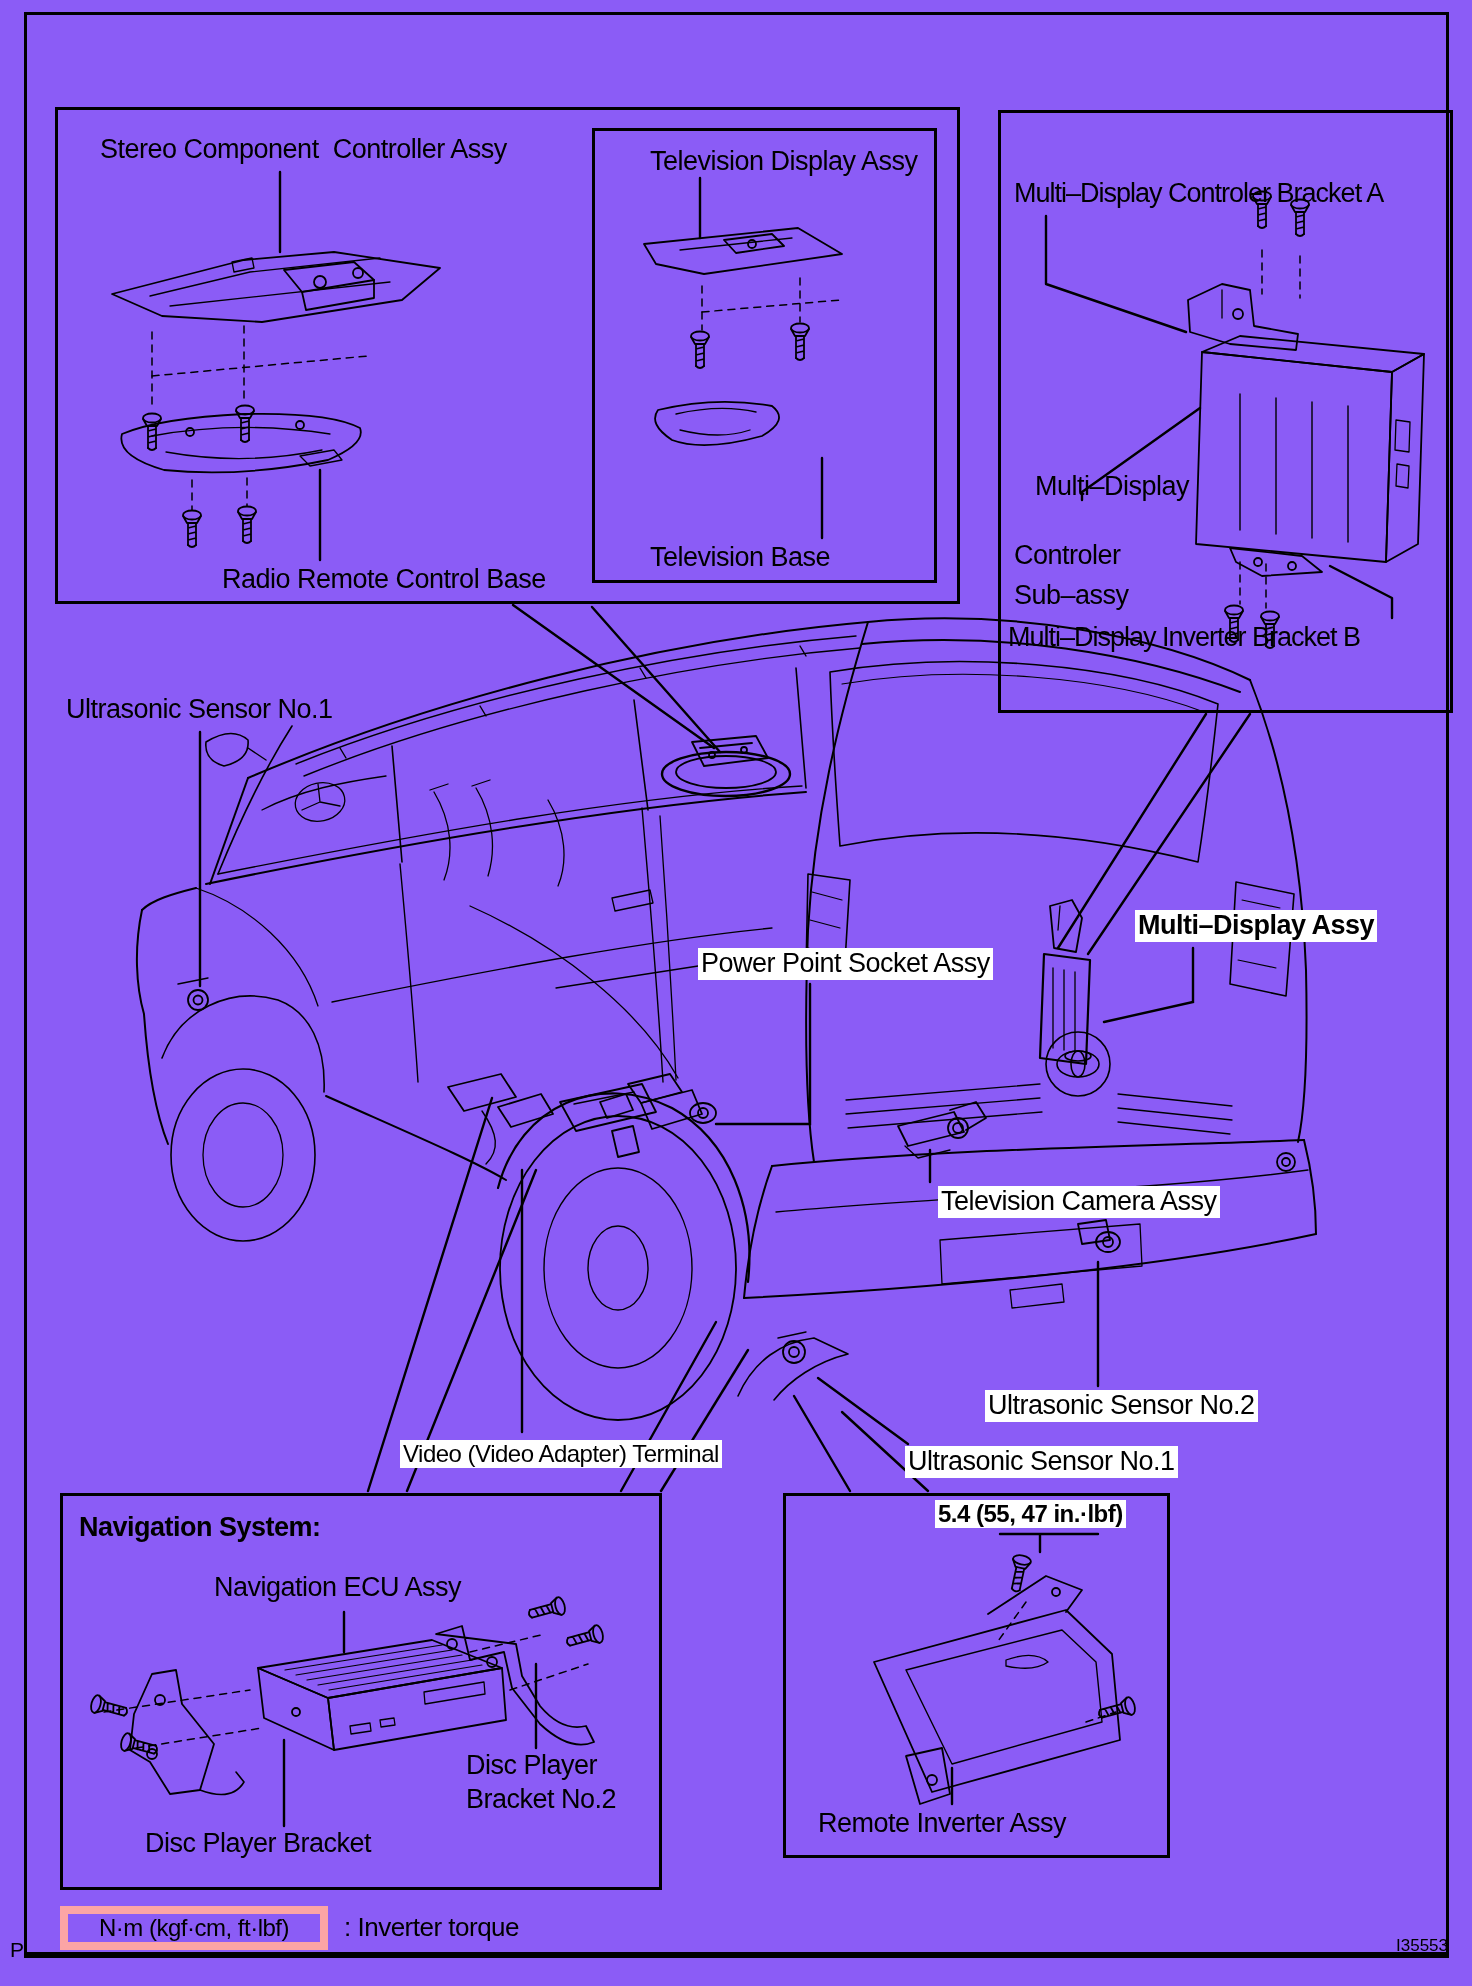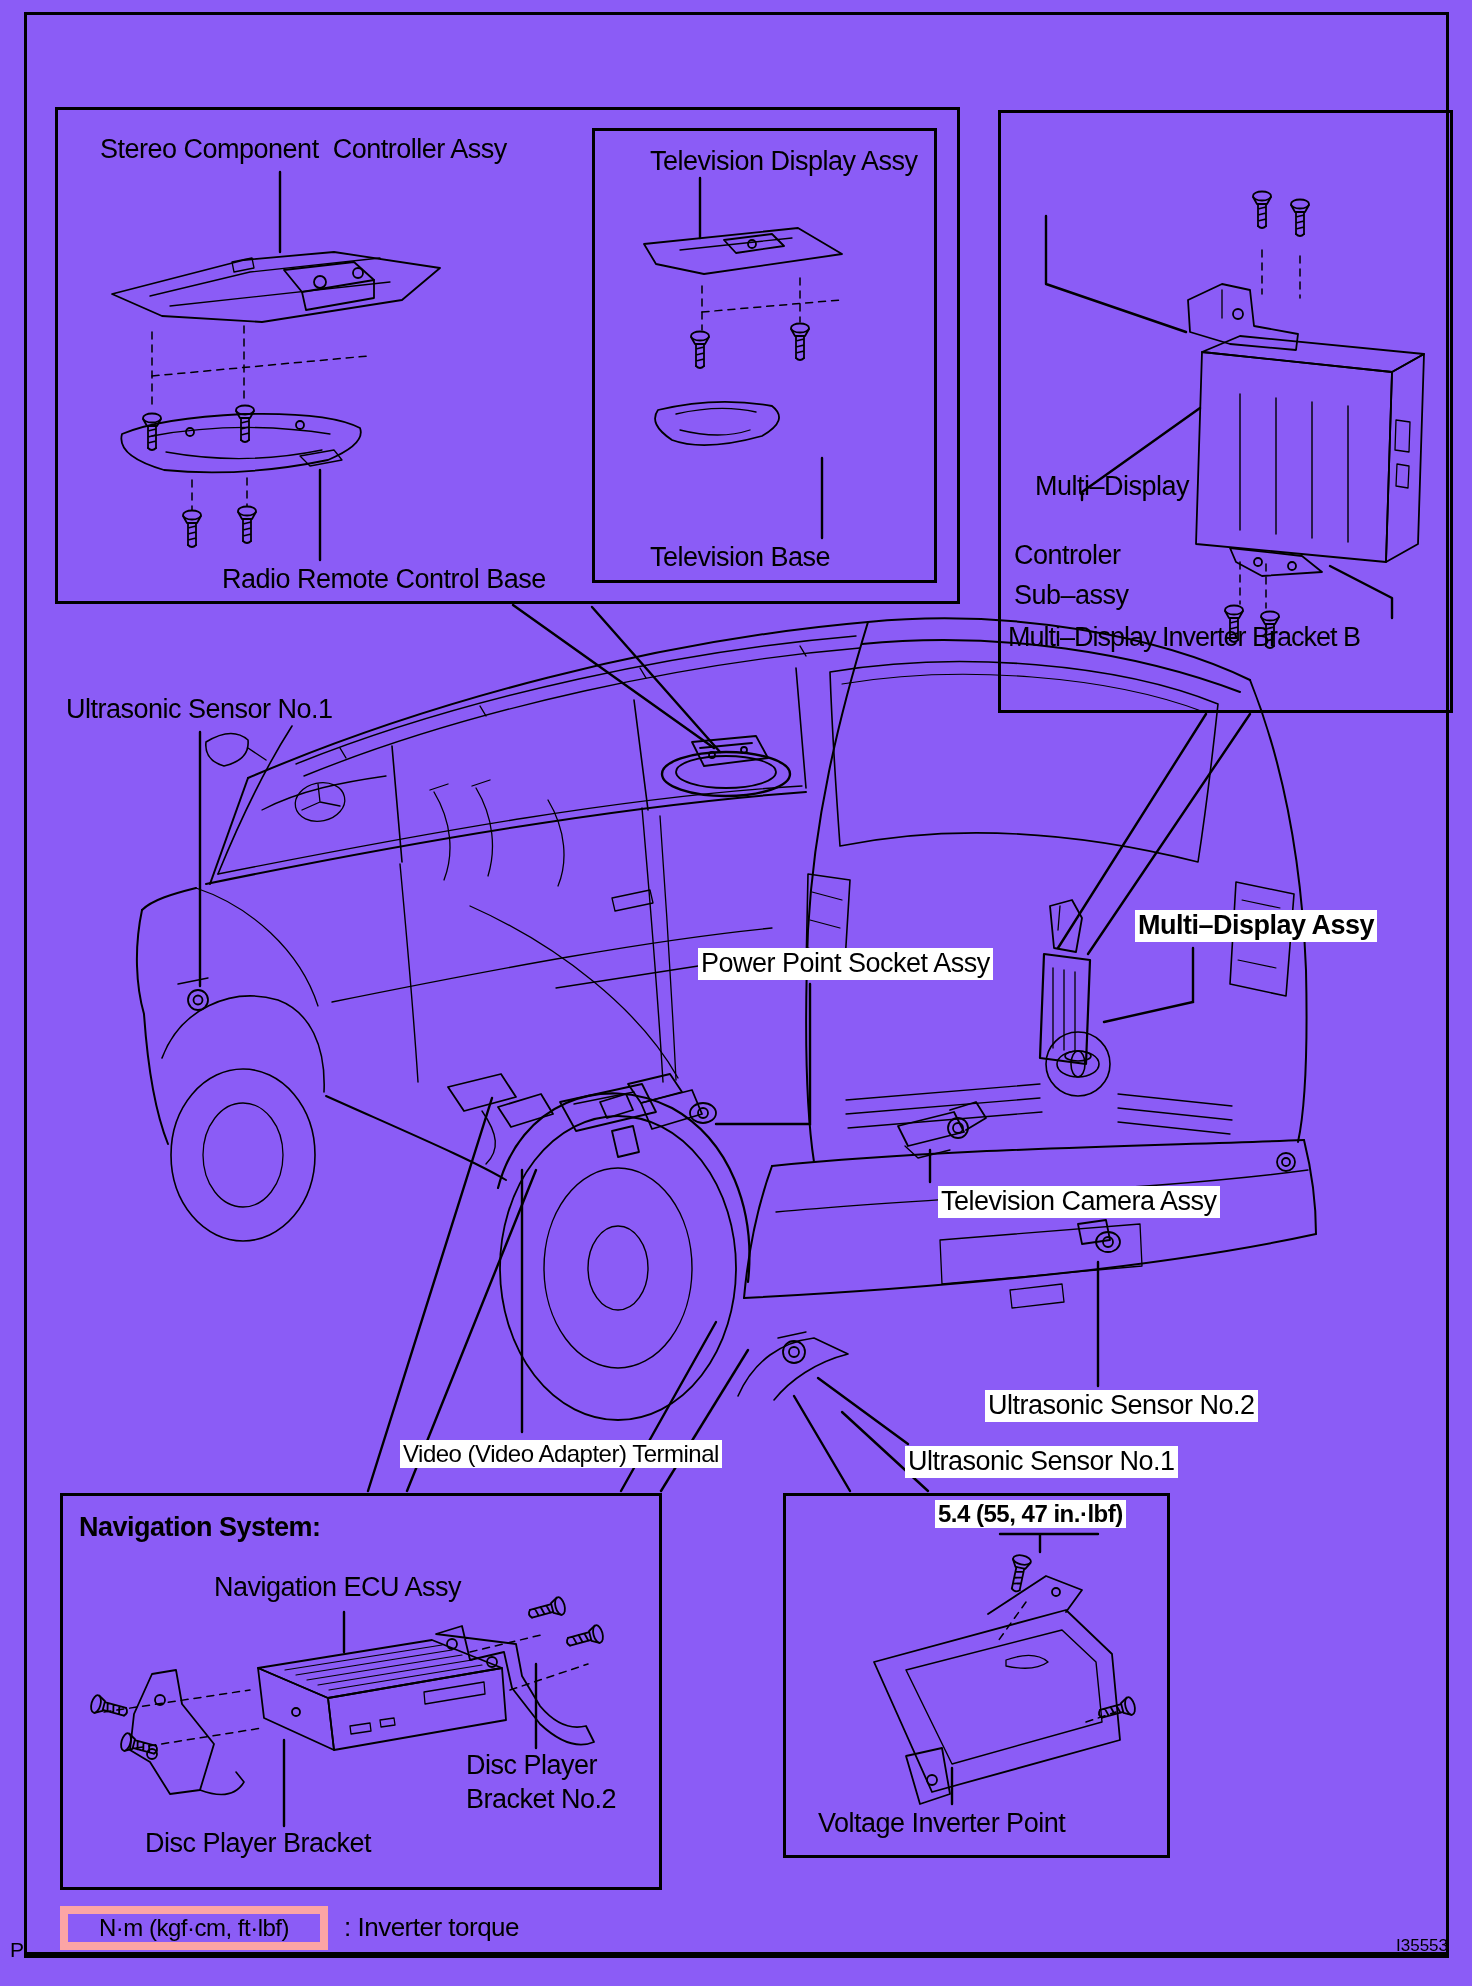--- a/index.html
+++ b/index.html
@@ -313,41 +313,42 @@
   <div class="pbox" style="left:998px;top:110px;width:455px;height:603px;"></div>
   <div class="pbox" style="left:60px;top:1493px;width:602px;height:397px;"></div>
   <div class="pbox" style="left:783px;top:1493px;width:387px;height:365px;"></div>
 
   <div class="lbl" style="left:100px;top:134px;">Stereo Component  Controller Assy</div>
   <div class="lbl" style="left:222px;top:564px;">Radio Remote Control Base</div>
 
   <div class="lbl" style="left:650px;top:146px;">Television Display Assy</div>
   <div class="lbl" style="left:650px;top:542px;">Television Base</div>
 
+  <div class="lbl" style="left:1014px;top:178px;letter-spacing:-1px;">Multi–Display Controler Bracket A</div>
   <div class="lbl" style="left:1014px;top:471px;margin-left:21px;">Multi–Display</div>
   <div class="lbl" style="left:1014px;top:540px;">Controler</div>
   <div class="lbl" style="left:1014px;top:580px;">Sub–assy</div>
   <div class="lbl" style="left:1008px;top:622px;letter-spacing:-1px;">Multi–Display Inverter Bracket B</div>
 
   <div class="lbl" style="left:66px;top:694px;">Ultrasonic Sensor No.1</div>
   <div class="lbl bg" style="left:698px;top:948px;">Power Point Socket Assy</div>
   <div class="lbl bg" style="left:1135px;top:910px;font-weight:bold;">Multi–Display Assy</div>
   <div class="lbl bg" style="left:938px;top:1186px;">Television Camera Assy</div>
   <div class="lbl bg" style="left:985px;top:1390px;">Ultrasonic Sensor No.2</div>
   <div class="lbl bg" style="left:905px;top:1446px;">Ultrasonic Sensor No.1</div>
   <div class="lbl bg sm" style="left:400px;top:1440px;">Video (Video Adapter) Terminal</div>
 
   <div class="lbl b" style="left:79px;top:1512px;">Navigation System:</div>
   <div class="lbl" style="left:214px;top:1572px;">Navigation ECU Assy</div>
   <div class="lbl" style="left:466px;top:1750px;">Disc Player</div>
   <div class="lbl" style="left:466px;top:1784px;">Bracket No.2</div>
   <div class="lbl" style="left:145px;top:1828px;">Disc Player Bracket</div>
 
   <div class="lbl b sm bg" style="left:935px;top:1500px;">5.4 (55, 47 in.·lbf)</div>
-  <div class="lbl" style="left:818px;top:1808px;">Voltage Inverter Point</div>
+  <div class="lbl" style="left:818px;top:1808px;">Remote Inverter Assy</div>
 
   <div class="torquebox">
     <span>N·m (kgf·cm, ft·lbf)</span>
   </div>
   <div class="lbl" style="left:344px;top:1912px;font-size:26px;">: Inverter torque</div>
   <div class="lbl" style="left:10px;top:1938px;font-size:21px;">P</div>
   <div class="lbl xs" style="left:1396px;top:1936px;">I35553</div>
 
 </div>
 

